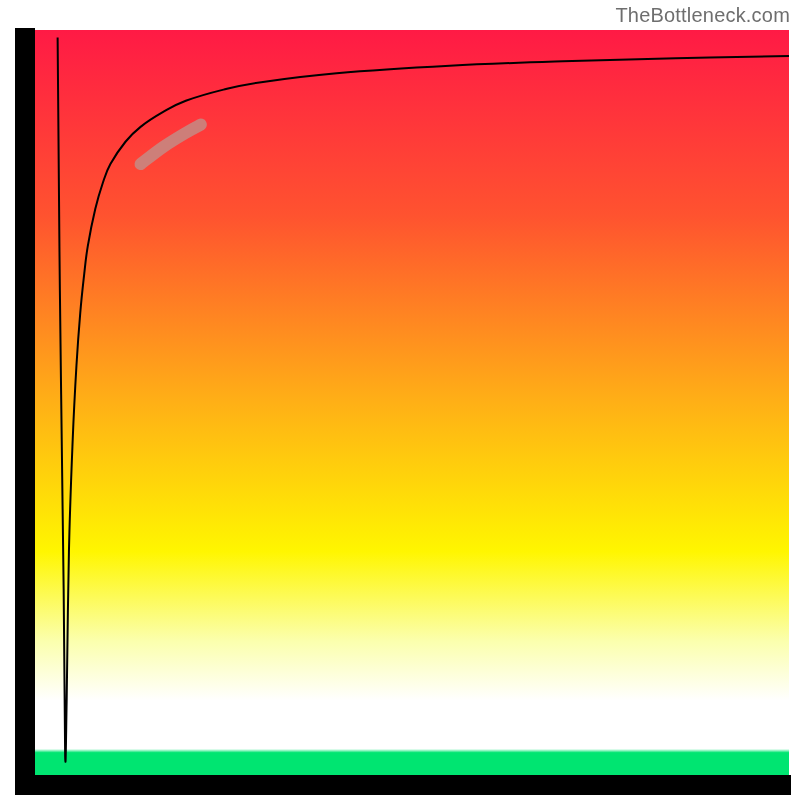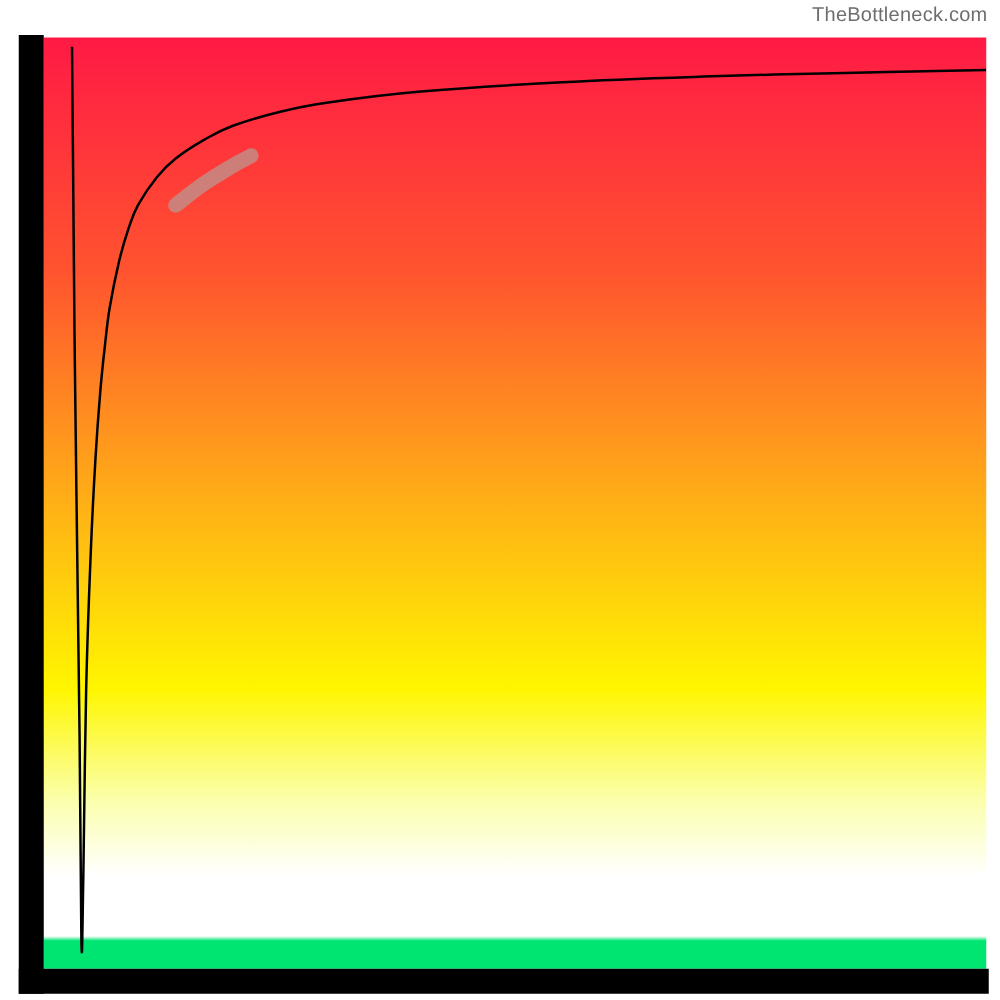--- a/index.html
+++ b/index.html
@@ -13,21 +13,21 @@
   }
   .chart-container {
     position: relative;
     width: 800px;
     height: 800px;
   }
   .attribution {
     position: absolute;
     top: 4px;
     right: 10px;
-    font-size: 16px;
+    font-size: 20px;
     font-weight: 400;
     color: #6e6e6e;
     letter-spacing: 0.2px;
   }
   svg {
     position: absolute;
     top: 0;
     left: 0;
   }
 </style>

